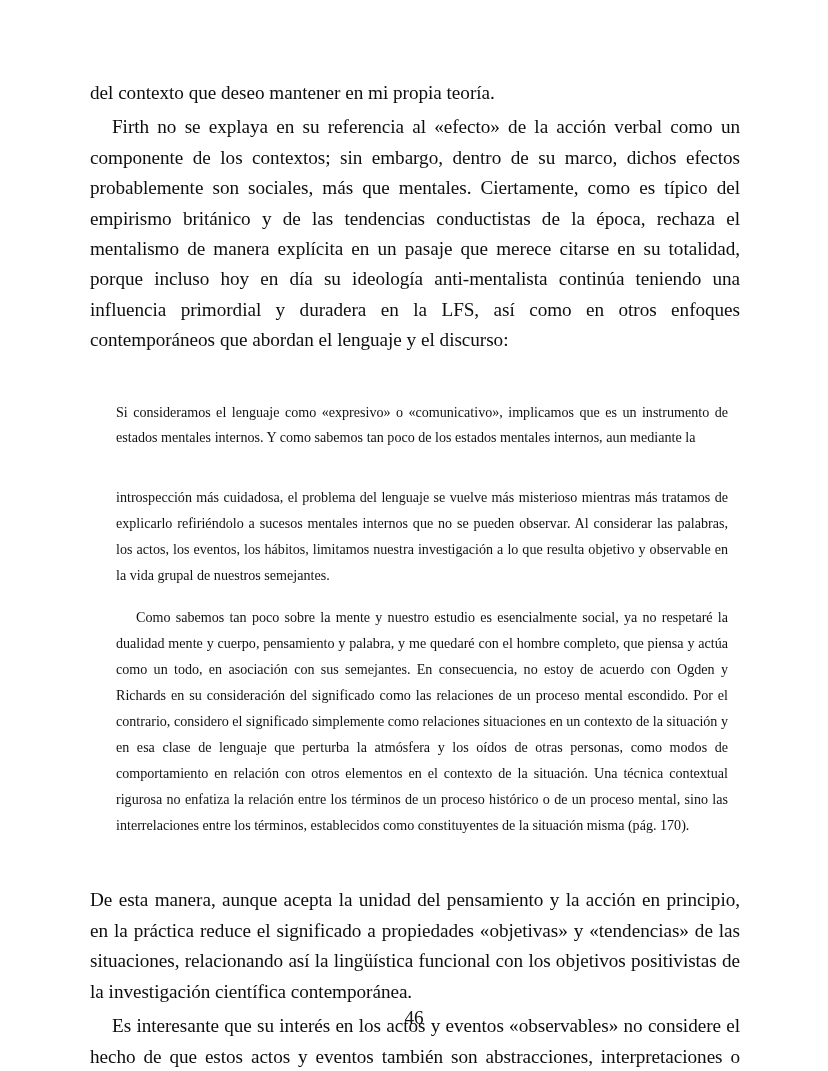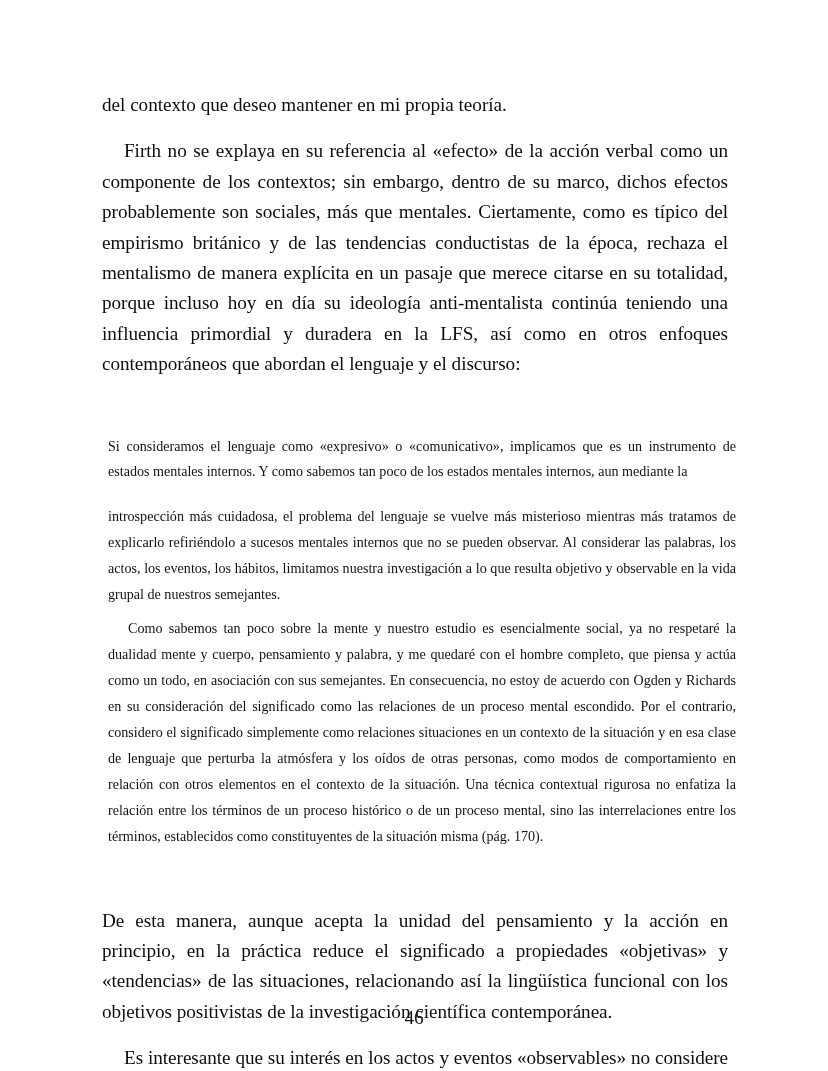--- a/index.html
+++ b/index.html
@@ -23,21 +23,21 @@
 
   
   .column {
     position: absolute;
     left: 86px;
     top: 74px;
     width: 658px;
   }
 
   p {
-    margin: 16px;
+    margin: 4px;
     text-align: justify;
     text-justify: inter-word;
   }
 
   
   .body-par {
     font-size: 19.2px;
     line-height: 30.4px;
     letter-spacing: -0.05px;
     word-spacing: 0.1px;
@@ -59,21 +59,21 @@
 
   
   .quote-block {
     margin-left: 14px;
     width: 644px;
     font-size: 14.1px;
     color: #111111;
   }
 
   .quote-par {
-    margin: 8px;
+    margin: 16px;
     text-align: justify;
     font-size: 14.1px;
   }
 
   
   .quote-par.loose {
     line-height: 25.4px;
   }
 
   .quote-par.normal {

